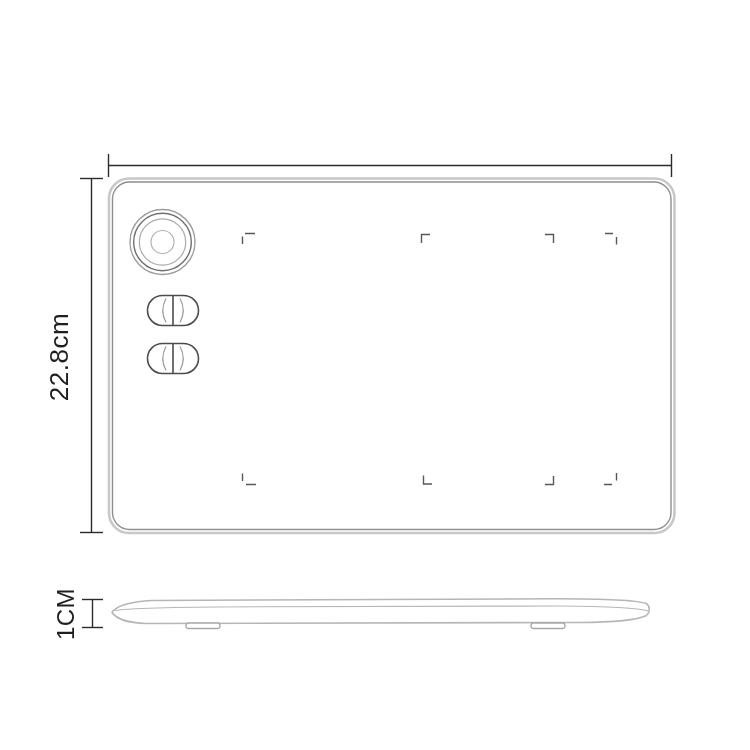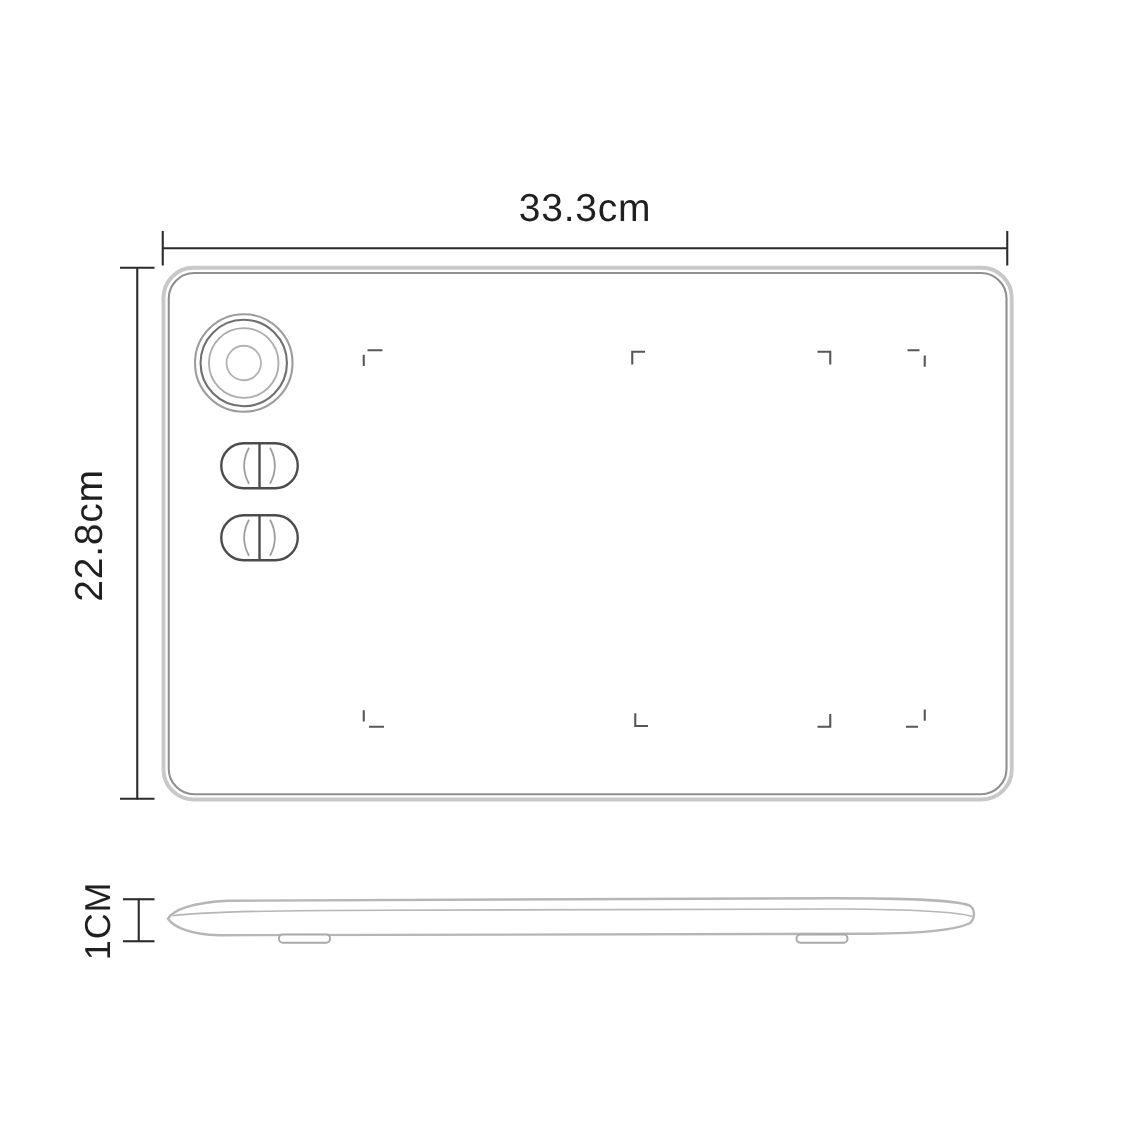--- a/index.html
+++ b/index.html
@@ -107,19 +107,18 @@
                C650,605.5 650.6,612 646.5,615.5
                C636,620.5 610,622.3 580,622.5
                L146,623.5
                C128,623 116,618.5 112,612.5 Z"></path>
       <path stroke-width="1.1" d="M115,610.5 C140,607.5 190,606.8 260,606.8 L560,606 C610,606.3 638,607.8 648.5,611"></path>
       <rect x="186" y="623" width="34" height="5.5" rx="2.5" fill="#ffffff" stroke="#a9a9a9" stroke-width="1.3"></rect>
       <rect x="531" y="623" width="34" height="5.5" rx="2.5" fill="#ffffff" stroke="#a9a9a9" stroke-width="1.3"></rect>
     </g>
   </svg>
 
-  <div id="label-width" class="dim-label">33.3cm</div>
 
   <div id="label-height" class="dim-label vertical">22.8cm</div>
 
   <div id="label-thickness" class="dim-label vertical">1CM</div>
 
 </div>
 
 </body></html>

